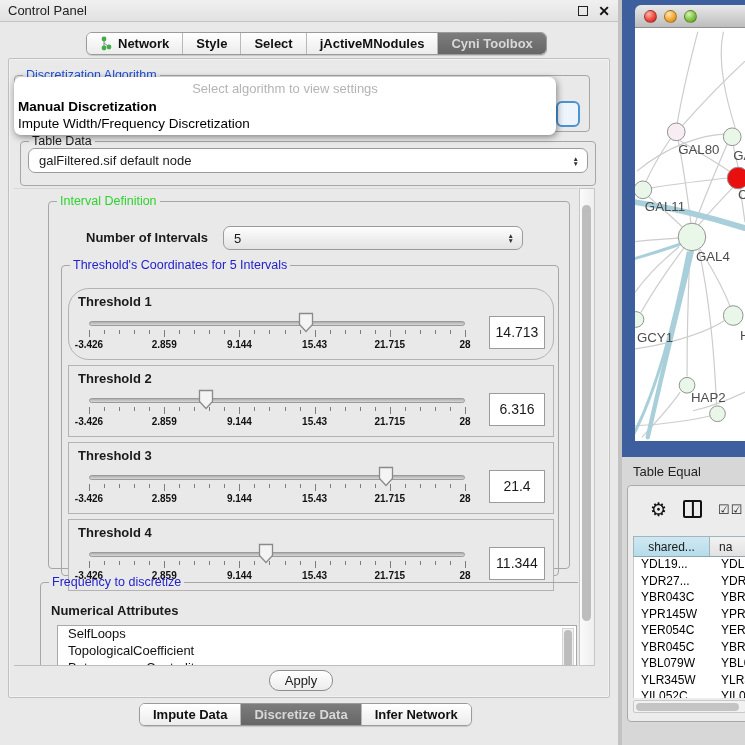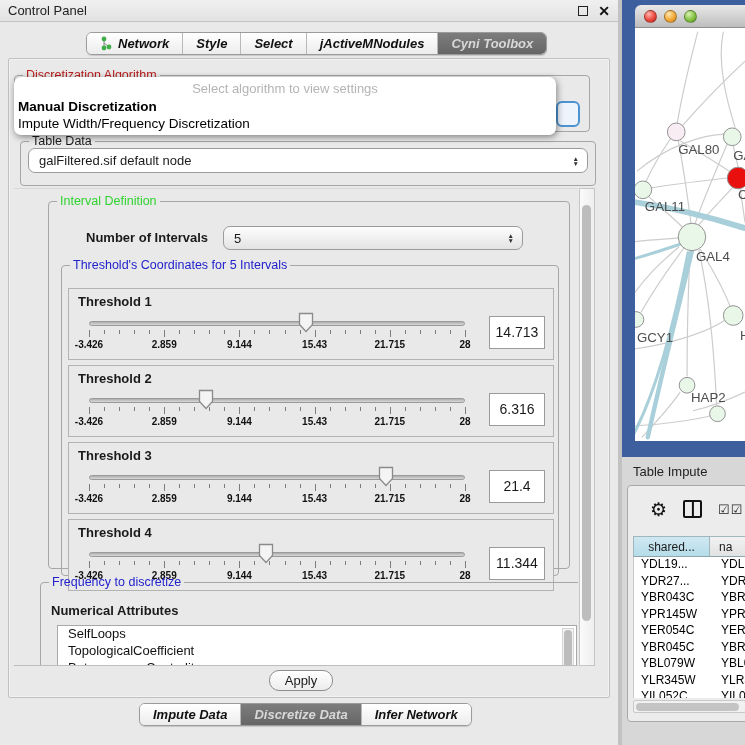--- a/index.html
+++ b/index.html
@@ -13,32 +13,32 @@
   #cp-titlebar { left:0; top:0; width:618px; height:22px; background:linear-gradient(#f0f0f0,#e2e2e2);
                  border-bottom:1px solid #c2c2c2; display:flex; align-items:center; padding:1px 8px; }
   #cp-title { font-size:13px; color:#222; }
   #cp-titlebar-icons { margin-left:auto; display:flex; gap:10px; align-items:center; }
   .float-glyph { width:10px; height:10px; border:1.6px solid #222; display:inline-block; }
   .close-glyph { font-size:14px; font-weight:bold; color:#111; line-height:10px; }
 
   .segbar { display:flex; border:1px solid #9b9b9b; border-radius:6px; overflow:hidden;
             background:#fff; height:23px; box-shadow:0 1px 1px rgba(0,0,0,.15); }
   .seg { display:flex; align-items:center; gap:5px; padding:0 13px; font-size:13px; font-weight:bold;
-         color:#111; background:linear-gradient(#ffffff,#ececec); border-left:1px solid #b9b9b9; cursor:default;font-style:italic; }
+         color:#111; background:linear-gradient(#ffffff,#ececec); border-left:1px solid #b9b9b9; cursor:default; }
   .seg:first-child { border-left:none; }
   .seg.sel { background:linear-gradient(#7d7d7d,#666666); color:#d8d8d8; }
   #top-tabs { left:86px; top:32px; }
   #bottom-tabs { left:139px; top:703px; }
 
   #outer-panel { left:8px; top:58px; width:602px; height:640px; background:#e9e9e9;
                  border:1px solid #c0c0c0; border-radius:2px; box-shadow:inset 0 0 0 1px #f2f2f2; }
 
   fieldset.grp { position:absolute; border:1px solid #a6a6a6; border-radius:4px; }
   fieldset.grp legend { font-size:12.5px; padding:0 3px; margin-left:8px; }
-  .legend-gray { color:#b91c1c; }
+  .legend-gray { color:#1d4ed8; }
   .legend-black { color:#1a1a1a; }
   .legend-green { color:#2fd32f; }
   .legend-blue { color:#2222cc; }
 
   .combo { position:absolute; background:#fff; border:1px solid #9b9b9b; border-radius:7px;
            display:flex; align-items:center; font-size:13px; padding-left:10px; }
   .combo .stepper, .spinner .stepper { margin-left:auto; margin-right:8px; display:flex; flex-direction:column;
            font-size:6.5px; line-height:5px; color:#333; }
   .spinner { position:absolute; background:linear-gradient(#fdfdfd,#e3e3e3); border:1px solid #9b9b9b;
              border-radius:7px; display:flex; align-items:center; font-size:13px; padding-left:10px; }
@@ -200,21 +200,21 @@
         <div class="spinner" style="left:174px; top:18px; width:300px; height:24px;">
           <span>5</span>
           <span class="stepper">
               <span>▲</span>
               <span>▼</span>
             </span>
         </div>
         <fieldset class="grp" style="left:12px; top:50px; width:498px; height:318px;">
           <legend class="legend-blue">Threshold's Coordinates for 5 Intervals</legend>
           <div id="thresholds">
-              <div class="thr-box" style="top: 16px;">
+              <div class="thr-box" style="top: 16px; border-radius: 21px;">
                 <div class="thr-title">Threshold 1</div>
                 <div class="thr-row">
                   <div class="slider">
                     <div class="rail"></div>
                     <div class="scale">
                       <div class="tick major" style="left: 0%;"></div>
                       <div class="tick minor" style="left: 4%;"></div>
                       <div class="tick minor" style="left: 8%;"></div>
                       <div class="tick minor" style="left: 12%;"></div>
                       <div class="tick minor" style="left: 16%;"></div>
@@ -482,21 +482,21 @@
           <text x="738" y="198" font-size="13.5" fill="#4d4d4d">C</text>
           <text x="695" y="261" font-size="13.5" fill="#4d4d4d">GAL4</text>
           <text x="635" y="344" font-size="13.5" fill="#4d4d4d">GCY1</text>
           <text x="740" y="342" font-size="13.5" fill="#4d4d4d">H</text>
           <text x="690" y="405" font-size="13.5" fill="#4d4d4d">HAP2</text>
         </svg>
     </div>
   </div>
 
   <div id="right-lower" class="abs">
-    <div id="tp-title">Table Impute</div>
+    <div id="tp-title">Table Equal</div>
     <div id="tp-body">
       <div id="tp-toolbar">
         <span class="gear">⚙</span>
         <span class="split-icon"></span>
         <span class="checks">☑☑</span>
       </div>
       <div id="tp-table">
         <div class="tp-hrow">
           <div class="tp-hcell c1">shared...</div>
           <div class="tp-hcell c2">na</div>

